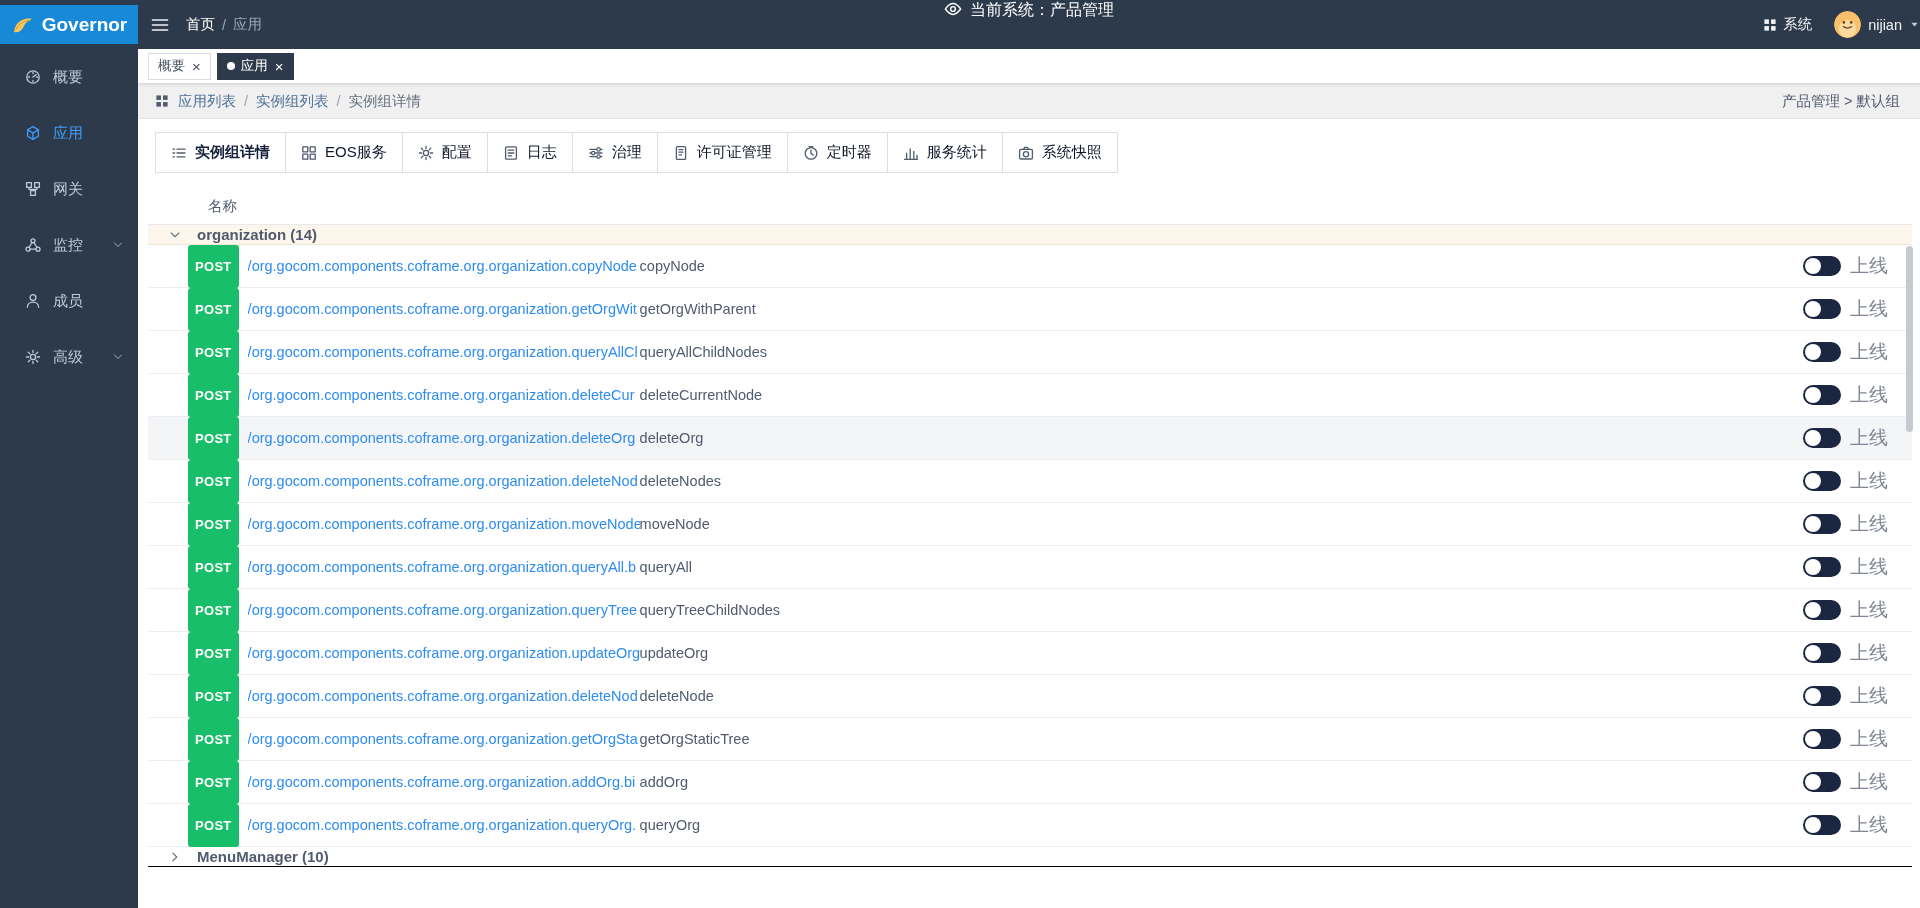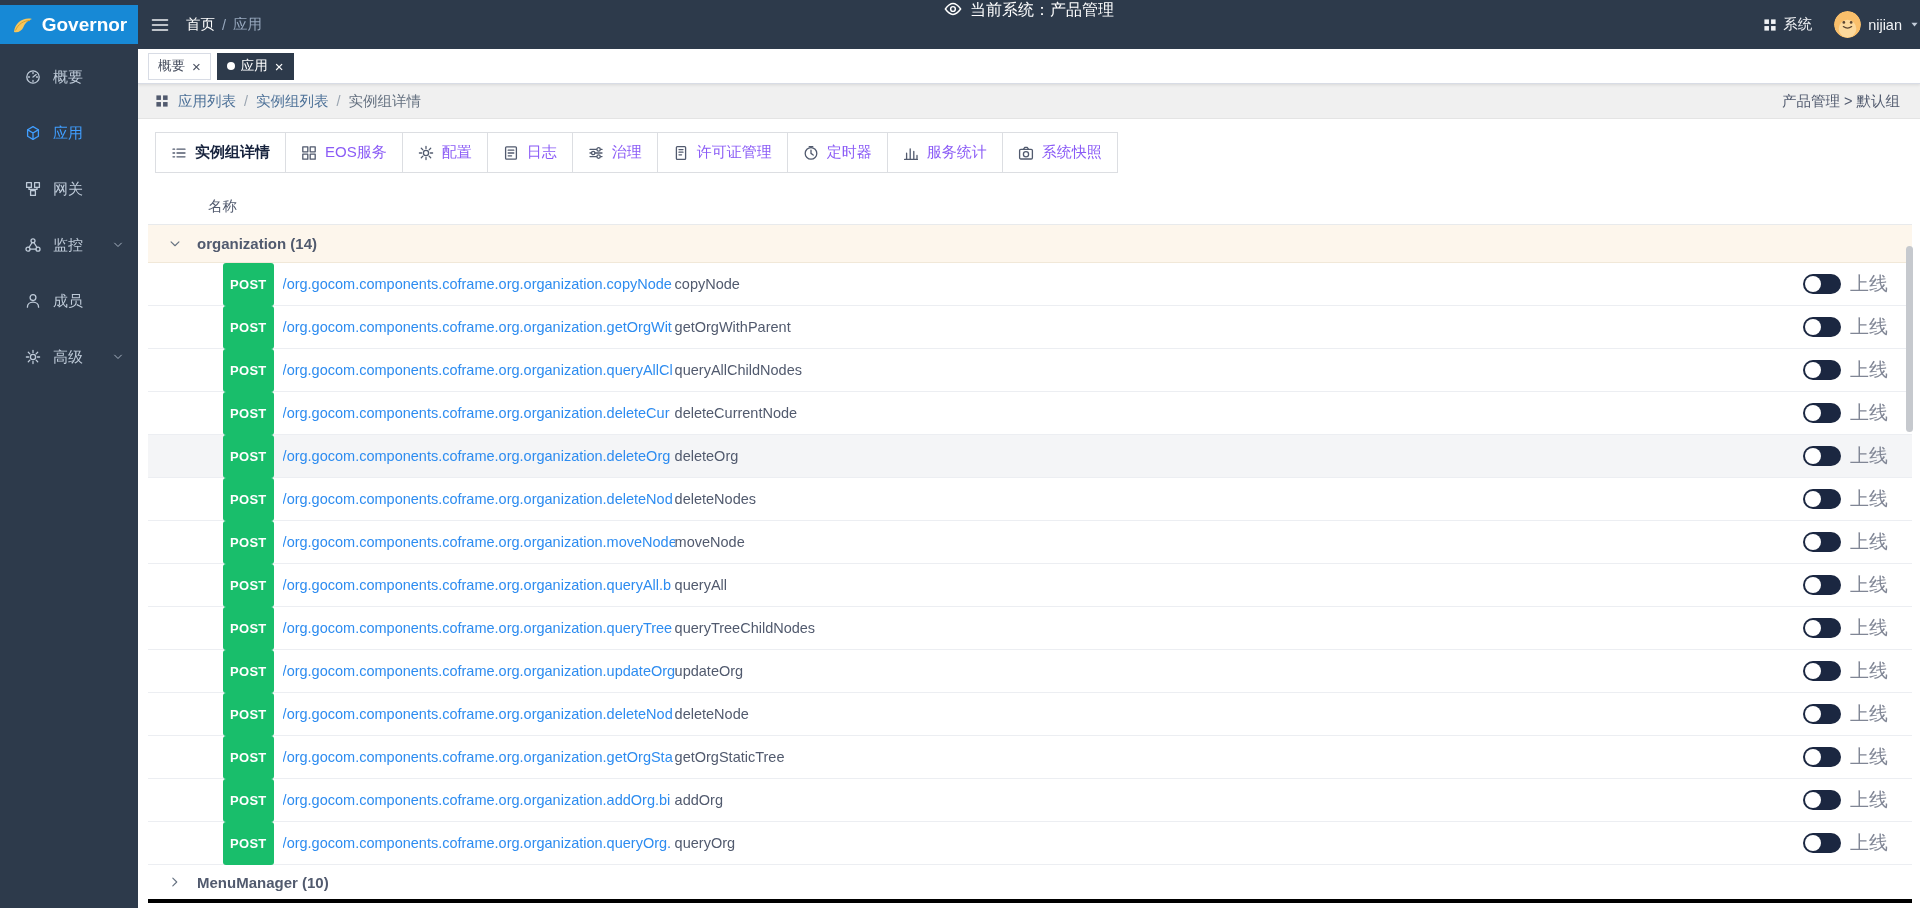--- a/index.html
+++ b/index.html
@@ -46,36 +46,36 @@
   .crumb-bar{height:35px;background:#f0f0f0;border-bottom:1px solid #e4e4e4;display:flex;align-items:center;padding:0 20px 0 17px;font-size:14.5px;color:#515a6e;gap:9px}
   .cb-grid{display:inline-flex;color:#515a6e}
   .crumb2{display:flex;align-items:center;gap:8px}
   .cb-link{color:#4d7198;cursor:pointer}
   .cb-sep{color:#9aa5b1}
   .cb-cur{color:#657180}
   .cb-right{margin-left:auto;color:#515a6e;font-size:14.5px}
 
   
   .tabs-row{display:flex;margin:13px 10px 0 17px}
-  .dtab{display:flex;align-items:center;gap:8px;height:41px;padding:0 15px;border:1px solid #dcdee2;margin-left:-1px;font-size:15px;color:#8b5cf6;background:#fff;cursor:pointer;white-space:nowrap}
+  .dtab{display:flex;align-items:center;gap:8px;height:41px;padding:0 15px;border:1px solid #dcdee2;margin-left:-1px;font-size:15px;color:#0f172a;background:#fff;cursor:pointer;white-space:nowrap}
   .dtab:first-child{margin-left:0}
   .dtab.active{color:#17233d;font-weight:bold}
   .dt-icon{display:inline-flex;color:#515a6e}
 
   
   .table{margin:15px 8px 0 10px;font-size:14.5px}
   .thead{height:37px;display:flex;align-items:center;padding-left:60px;color:#515a6e;border-bottom:1px solid #e8eaec;font-size:14.5px}
-  .grow{height:38px;display:flex;align-items:center;background:#fdf6ec;border-bottom:1px solid #f1e8d8;color:#515a6e;font-weight:bold;cursor:pointer}
-  .grow.collapsed{background:#fff;border-bottom:4px solid #000000}
+  .grow{height:20px;display:flex;align-items:center;background:#fdf6ec;border-bottom:1px solid #f1e8d8;color:#515a6e;font-weight:bold;cursor:pointer}
+  .grow.collapsed{background:#fff;border-bottom:1px solid #000000}
   .grow .chev{margin-left:20px;display:inline-flex;color:#657180}
   .grow .chev svg{width:14px;height:14px}
   .grow .gname{margin-left:15px;font-size:15px}
   .trow{height:43px;display:flex;align-items:center;border-bottom:1px solid #eceef2;background:#fff}
   .trow.hl{background:#f4f5f7}
-  .badge{margin-left:75px;background:#19be6b;color:#fff;font-size:13px;font-weight:bold;padding:15px 7px;border-radius:3px;line-height:1;letter-spacing:.3px;flex-shrink:0}
+  .badge{margin-left:40px;background:#19be6b;color:#fff;font-size:13px;font-weight:bold;padding:15px 7px;border-radius:3px;line-height:1;letter-spacing:.3px;flex-shrink:0}
   .path{color:#2d8cf0;margin-left:9px;width:392px;overflow:hidden;white-space:nowrap;flex-shrink:0;font-size:14.5px}
   .svc{color:#515a6e;font-size:14.5px}
   .toggle-wrap{margin-left:auto;display:flex;align-items:center;gap:9px;margin-right:24px}
   .toggle{width:38px;height:20px;border-radius:10px;background:#1b2741;position:relative;cursor:pointer;flex-shrink:0}
   .knob{position:absolute;left:2px;top:2px;width:16px;height:16px;border-radius:50%;background:#fff}
   .toggle-label{color:#808695;font-size:19px}
 
   
   .vscroll{position:absolute;right:7px;top:246px;width:7px;height:186px;background:#c6c9ce;border-radius:4px;cursor:pointer;z-index:40}
 </style>

